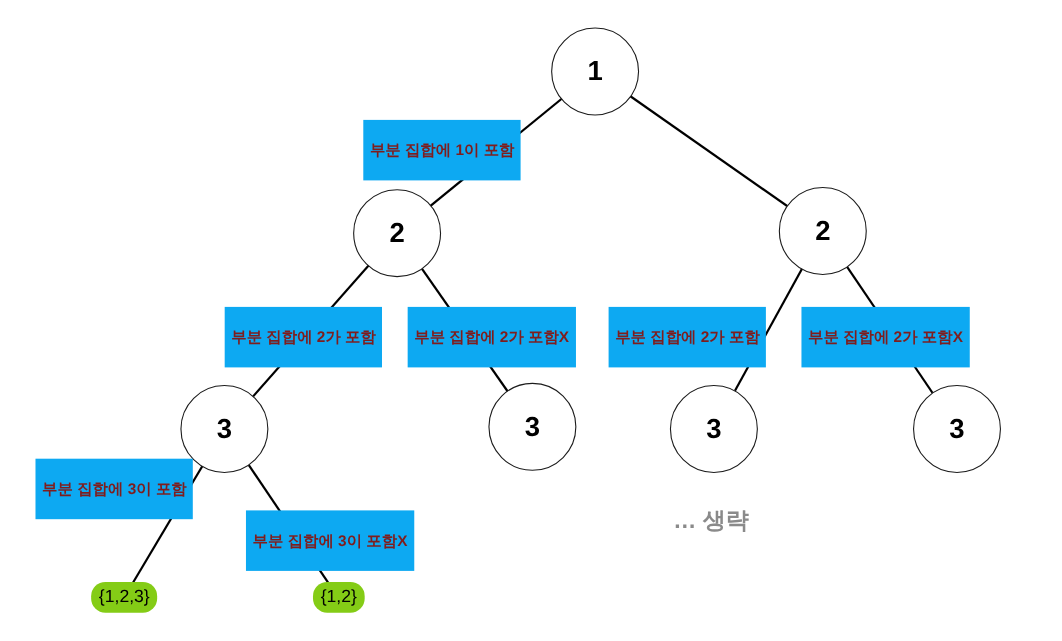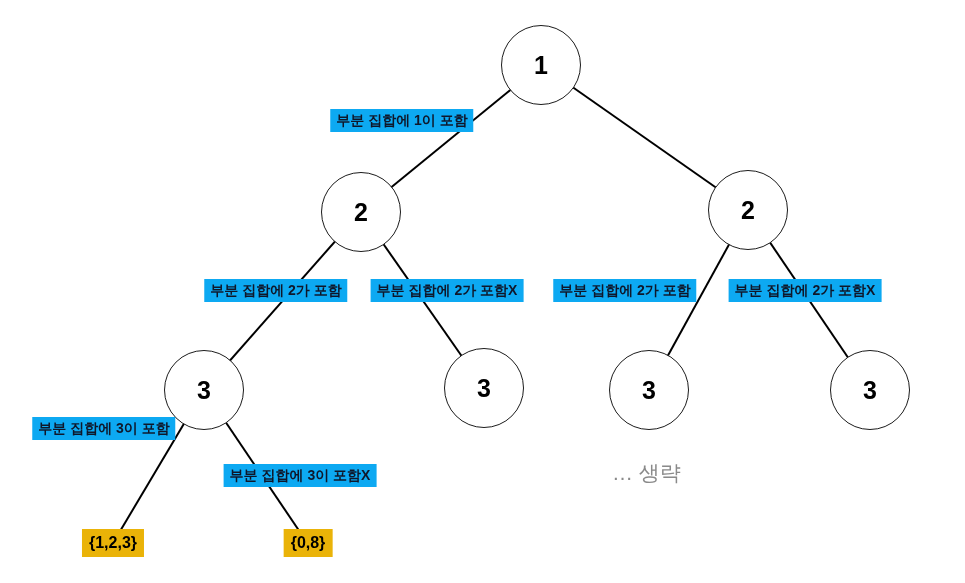--- a/index.html
+++ b/index.html
@@ -33,46 +33,47 @@
     font-size: 25px;
     font-weight: bold;
     color: #000000;
     z-index: 2;
     box-sizing: border-box;
   }
   .edge-label {
     position: absolute;
     transform: translateX(-50%);
     background: #0da9f2;
-    color: #0f172a;
+    color: #7f1d1d;
     font-size: 14px;
     font-weight: bold;
     line-height: 17px;
-    padding: 3px 6px;
+    padding: 19px 6px;
     white-space: nowrap;
     z-index: 3;
     text-align: right;
   }
   .leaf {
     position: absolute;
     transform: translateX(-50%);
-    background: #eab308;
+    background: #84cc16;
     color: #000000;
     font-size: 16px;
-    font-weight: bold;
+    font-weight: normal;
     line-height: 20px;
     padding: 4px 7px;
     white-space: nowrap;
     z-index: 3;
+    border-radius: 13px;
   }
   .omitted {
     position: absolute;
     left: 612px; top: 459px;
     font-size: 21px;
-    font-weight: normal;
+    font-weight: bold;
     color: #8a8a8a;
     z-index: 2;
     white-space: nowrap;
   }
   
   #n1  { left: 501px; top: 25px;  }
   #n2l { left: 321px; top: 172px; }
   #n2r { left: 708px; top: 170px; }
   #n3a { left: 164px; top: 350px; }
   #n3b { left: 444px; top: 348px; }
@@ -117,17 +118,17 @@
 
   <div class="edge-label" id="l1l">부분 집합에 1이 포함</div>
   <div class="edge-label" id="l2a">부분 집합에 2가 포함</div>
   <div class="edge-label" id="l2b">부분 집합에 2가 포함X</div>
   <div class="edge-label" id="l2c">부분 집합에 2가 포함</div>
   <div class="edge-label" id="l2d">부분 집합에 2가 포함X</div>
   <div class="edge-label" id="l3a">부분 집합에 3이 포함</div>
   <div class="edge-label" id="l3b">부분 집합에 3이 포함X</div>
 
   <div class="leaf" id="leaf1">{1,2,3}</div>
-  <div class="leaf" id="leaf2">{0,8}</div>
+  <div class="leaf" id="leaf2">{1,2}</div>
 
   <div class="omitted">… 생략</div>
 
 </div>
 
 </body></html>

